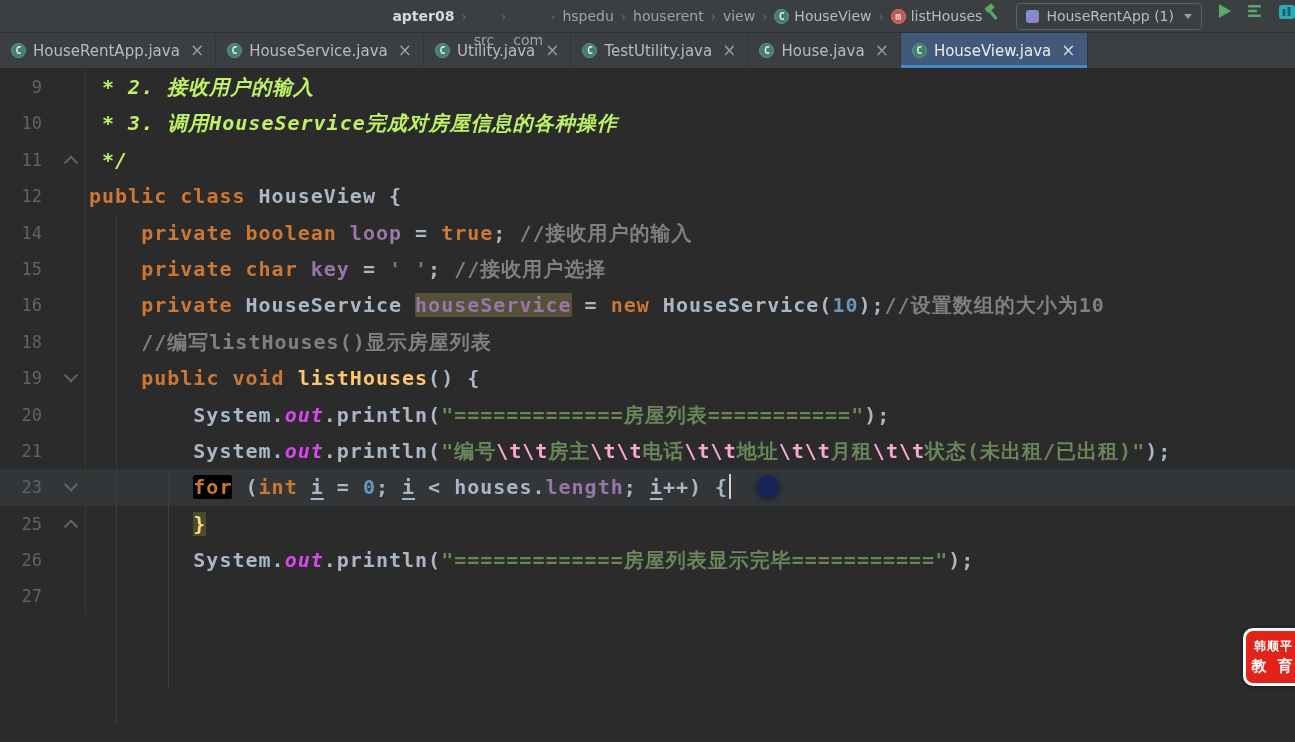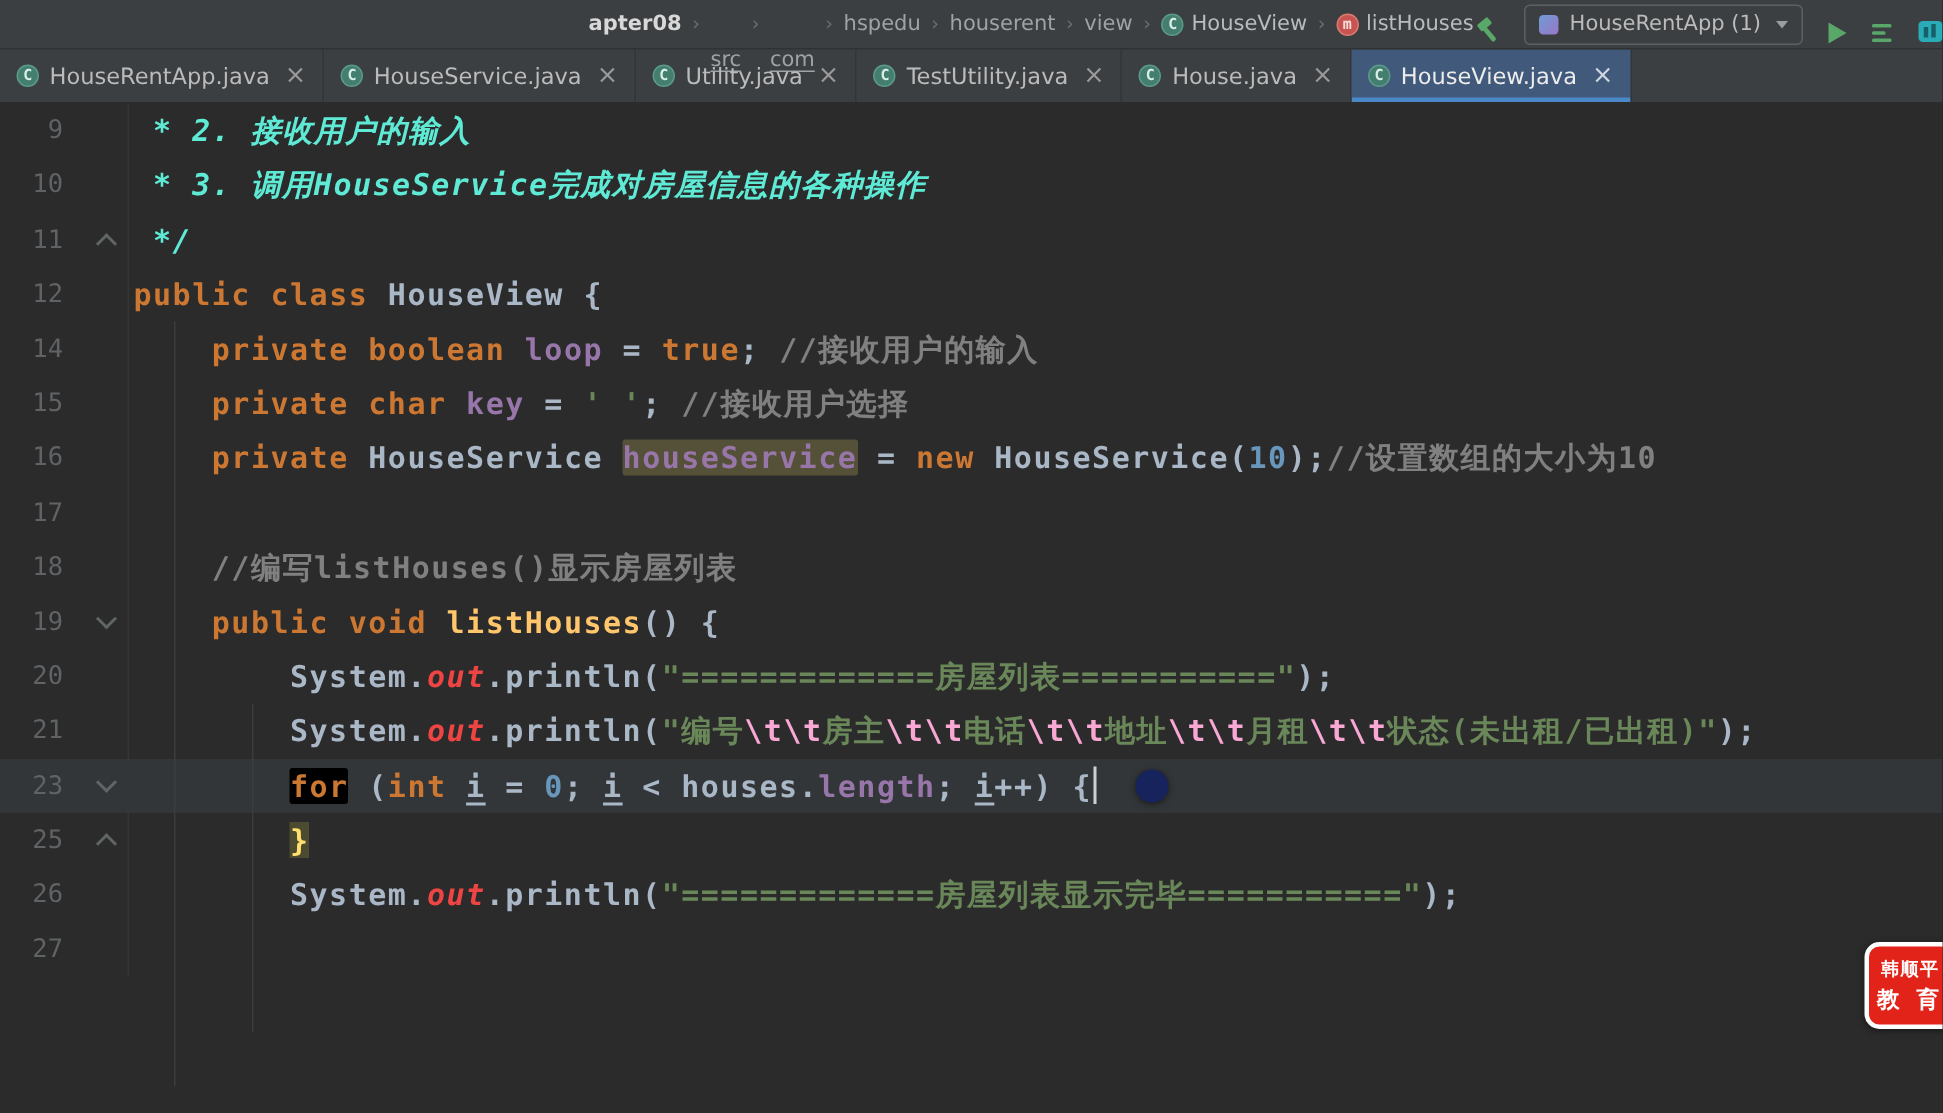--- a/index.html
+++ b/index.html
@@ -18,21 +18,21 @@
   .bc-bold{font-weight:bold;color:#D8D8D8;}
   .bc-underline{text-decoration:underline;text-underline-offset:3px;margin-top:48px;}
   .bc-lite{color:#B9BCBF;}
   .mini-ic{
     width:15px;height:15px;border-radius:50%;font-size:10px;font-weight:bold;
     display:inline-flex;align-items:center;justify-content:center;flex:none;
     font-family:"DejaVu Sans Mono",monospace;
   }
   .ic-class{background:#447E6F;color:#D9EFE5;border:1px solid #5B9A89;box-sizing:border-box;}
   .ic-method{background:#C75450;color:#F6DBD7;border:1px solid #D97A72;box-sizing:border-box;}
-  .controls{display:flex;align-items:flex-end;gap:15px;margin-left:auto;flex:none;}
+  .controls{display:flex;align-items:flex-start;gap:15px;margin-left:auto;flex:none;}
   .run-config{
     height:25px;border:1px solid #5E6060;border-radius:4px;display:flex;align-items:center;
     gap:7px;padding:0 9px;color:#BBBBBB;font-size:14px;cursor:pointer;background:#3C3F41;
   }
   .cfg-ic{width:13px;height:13px;border-radius:3px;background:linear-gradient(135deg,#6F9BD6,#9A77C8);flex:none;}
   .dd-arrow{width:0;height:0;border-left:4px solid transparent;border-right:4px solid transparent;border-top:5px solid #9A9DA0;margin-left:3px;}
   .icon-btn{display:inline-flex;align-items:center;justify-content:center;cursor:pointer;}
   .edge-cut{margin-right:-9px;}
   
   .tabbar{height:35px;background:#3C3F41;display:flex;align-items:stretch;border-bottom:1px solid #2B2B2B;overflow:hidden;}
@@ -55,23 +55,23 @@
   .chev{position:absolute;right:9px;top:50%;width:8px;height:8px;border-right:2px solid #606566;border-bottom:2px solid #606566;}
   .chev.down{transform:translateY(-75%) rotate(45deg);}
   .chev.up{transform:translateY(-25%) rotate(-135deg);}
   .code{flex:1;white-space:pre;font-size:20px;letter-spacing:1px;color:#A9B7C6;padding-left:3px;min-width:0;}
   .tk.kw{color:#CC7832;}
   .tk.field{color:#9876AA;}
   .tk.str{color:#6A8759;}
   .tk.esc{color:#f9a8d4;}
   .tk.num{color:#6897BB;}
   .tk.com{color:#808080;}
-  .tk.doc{color:#5eead4;font-style:italic;}
+  .tk.doc{color:#bef264;font-style:italic;}
   .tk.decl{color:#FFC66B;}
-  .tk.sf{color:#ef4444;font-style:italic;}
+  .tk.sf{color:#d946ef;font-style:italic;}
   .tk.vu{text-decoration:underline;text-underline-offset:4px;}
   .tk.hl-id{background:#555138;border-radius:2px;}
   .tk.hl-for{background:#000000;border-radius:2px;}
   .tk.brace{color:#FFDF6E;background:#4D4B2F;}
   .caret{display:inline-block;width:2px;height:25px;background:#CFCFCF;vertical-align:-5px;margin-left:1px;}
   .nav-dot{
     display:inline-block;width:22px;height:22px;border-radius:50%;background:#16235C;
     margin-left:26px;vertical-align:-4px;box-shadow:0 1px 4px rgba(0,0,0,.55);
   }
   .guide{position:absolute;width:1px;background:#3A3D3F;}
@@ -229,25 +229,20 @@
         <span class="lnum">15</span>
         <span class="fold"></span>
         <span class="code"><span class="tk d">    </span><span class="tk kw">private</span><span class="tk d"> </span><span class="tk kw">char</span><span class="tk d"> </span><span class="tk field">key</span><span class="tk d"> = </span><span class="tk str">' '</span><span class="tk d">; </span><span class="tk com">//接收用户选择</span></span>
       </div>
       <div class="row">
         <span class="lnum">16</span>
         <span class="fold"></span>
         <span class="code"><span class="tk d">    </span><span class="tk kw">private</span><span class="tk d"> HouseService </span><span class="tk field hl-id">houseService</span><span class="tk d"> = </span><span class="tk kw">new</span><span class="tk d"> HouseService(</span><span class="tk num">10</span><span class="tk d">);</span><span class="tk com">//设置数组的大小为10</span></span>
       </div>
       <div class="row">
-        <span class="lnum">17</span>
-        <span class="fold"></span>
-        <span class="code"></span>
-      </div>
-      <div class="row">
         <span class="lnum">18</span>
         <span class="fold"></span>
         <span class="code"><span class="tk d">    </span><span class="tk com">//编写listHouses()显示房屋列表</span></span>
       </div>
       <div class="row">
         <span class="lnum">19</span>
         <span class="fold">
           <span class="chev down"></span>
         </span>
         <span class="code"><span class="tk d">    </span><span class="tk kw">public</span><span class="tk d"> </span><span class="tk kw">void</span><span class="tk d"> </span><span class="tk decl">listHouses</span><span class="tk d">() {</span></span>

